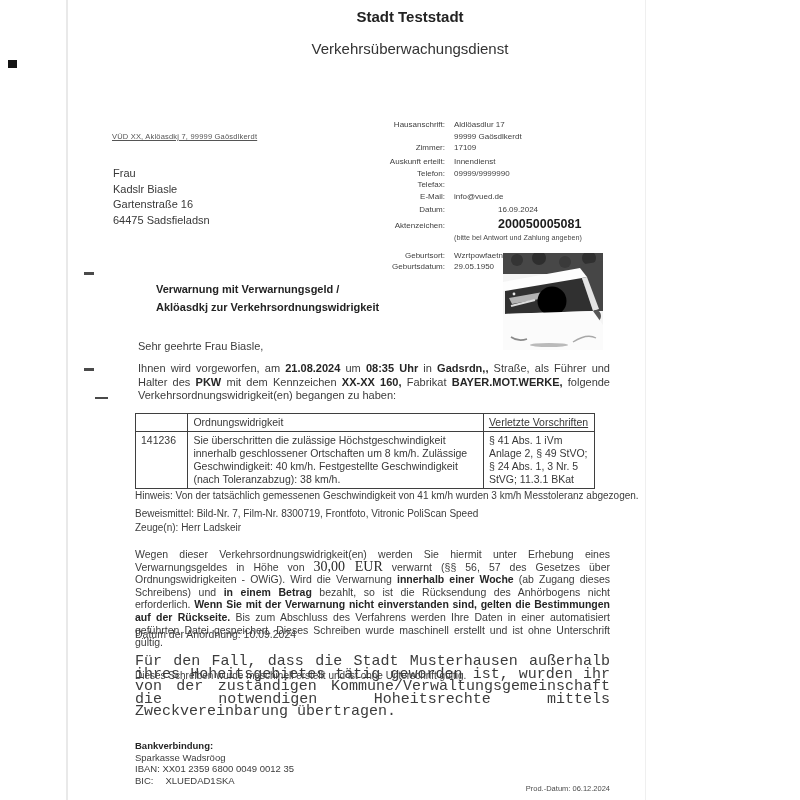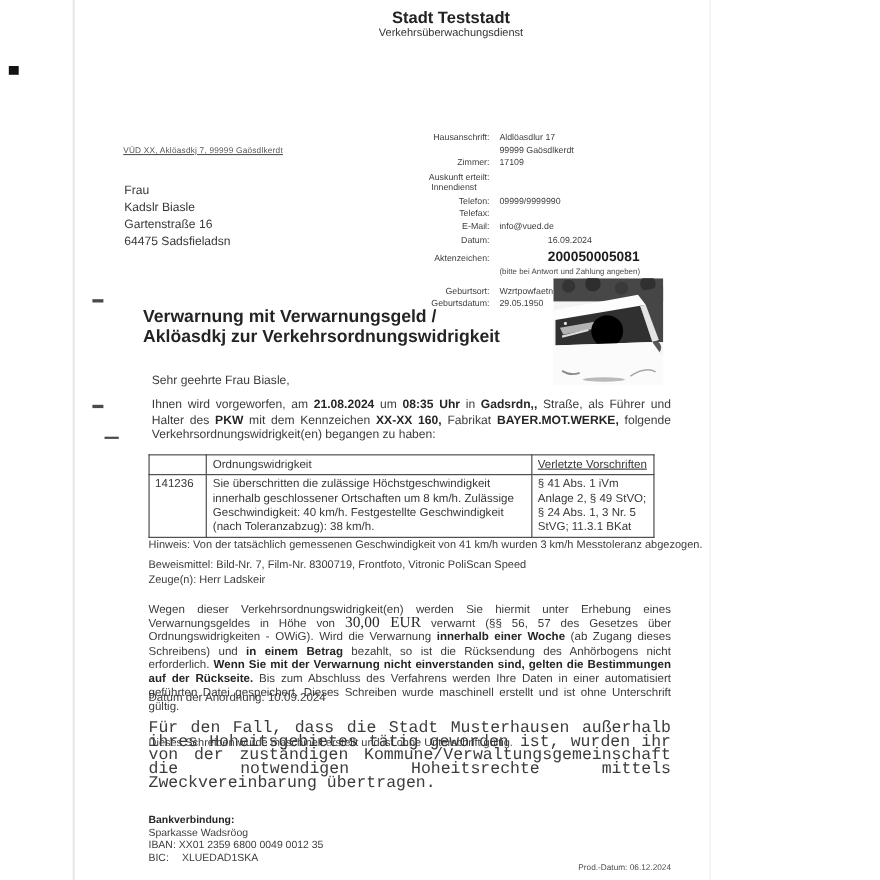--- a/index.html
+++ b/index.html
@@ -6,35 +6,35 @@
   .page{position:relative;width:800px;height:800px;background:#ffffff;overflow:hidden;
         font-family:"Liberation Sans", sans-serif;color:#3c3c3c;}
   .abs{position:absolute;}
   
   .edge-line{position:absolute;top:0;bottom:0;width:2px;background:#e9e9e9;}
   .fold-mark{position:absolute;background:#4a4a4a;}
   .scan-square{position:absolute;background:#141414;}
   
   .hdr{left:67px;width:686px;top:8px;text-align:center;}
   .hdr-title{font-size:15px;font-weight:bold;color:#222;}
-  .hdr-sub{font-size:10px;margin-top:0;color:#333;}
+  .hdr-sub{font-size:15px;margin-top:15px;color:#333;}
   
   .sender{left:112px;top:132px;font-size:7.5px;color:#555;text-decoration:underline;letter-spacing:.2px;}
   .recipient{left:113px;top:166px;font-size:11px;line-height:15.5px;color:#383838;}
   
   .info{left:383px;top:120px;width:260px;font-size:8px;color:#3e3e3e;}
   .irow{display:flex;margin-bottom:2.6px;}
   .ilabel{width:62px;text-align:right;flex:none;}
   .ival{margin-left:9px;white-space:nowrap;}
-  .gap5{margin-top:5px;flex-direction:column;} .gap4{margin-top:4px;gap:44px;} .gap9{margin-top:9px;}
+  .gap5{margin-top:5px;} .gap4{margin-top:4px;gap:44px;} .gap9{margin-top:9px;}
   .akz{font-size:12.5px;font-weight:bold;color:#1d1d1d;line-height:12px;}
   .akz-row{align-items:flex-end;}
   .note{font-size:7.2px;color:#4a4a4a;}
   
-  .subject{left:130px;top:280px;font-size:16px;font-weight:bold;line-height:18px;color:#242424;}
+  .subject{left:156px;top:280px;font-size:11px;font-weight:bold;line-height:18px;color:#242424;}
   .salut{left:138px;top:340px;font-size:11px;}
   .intro{left:138px;top:362px;width:472px;font-size:11px;line-height:13.5px;
          text-align:justify;text-align-last:left;}
   b,.b{font-weight:bold;color:#262626;}
   
   table.viol{position:absolute;left:135px;top:413px;width:460px;border-collapse:collapse;
              font-size:10.5px;line-height:13px;color:#383838;}
   table.viol td,table.viol th{border:1px solid #3f3f3f;vertical-align:top;text-align:left;
              padding:2px 5px;font-weight:normal;}
   table.viol .c-code{width:42px;}

